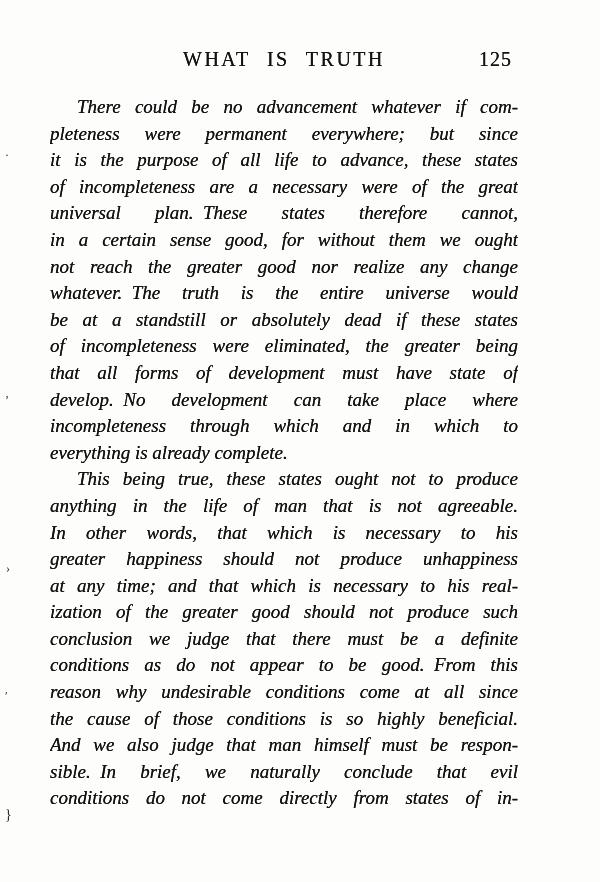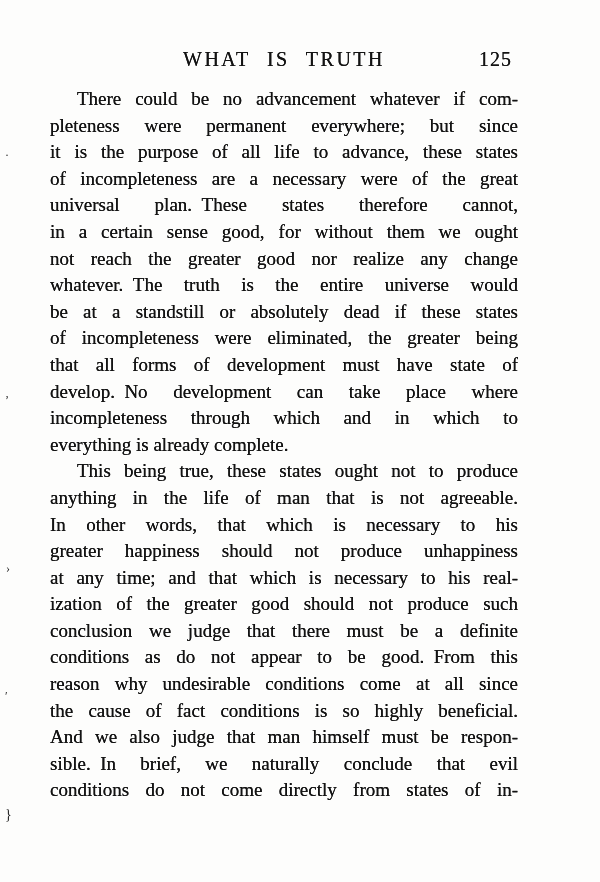--- a/index.html
+++ b/index.html
@@ -18,21 +18,21 @@
   }
   .content {
     position: absolute;
     left: 50px;
     top: 48px;
     width: 468px;
   }
   .page-header {
     position: relative;
     height: 26px;
-    margin-bottom: 12px;
+    margin-bottom: 20px;
   }
   .page-title {
     position: absolute;
     left: 0;
     right: 0;
     text-align: center;
     font-size: 20px;
     letter-spacing: 2.5px;
     word-spacing: 9px;
     white-space: nowrap;
@@ -43,20 +43,21 @@
     right: 6px;
     top: 0;
     font-size: 20px;
     letter-spacing: 1px;
     text-shadow: 0 0 0.35px currentColor;
     text-align: right;
   }
   .page-body {
     font-size: 19px;
     text-shadow: 0 0 0.35px currentColor;
+    font-style: italic;
   }
   .line {
     line-height: 26.6px;
     height: 26.6px;
     text-align: justify;
     text-align-last: justify;
     white-space: normal;
     overflow: hidden;
   }
   .line.indent {
@@ -105,20 +106,20 @@
         <div class="line no-just">everything is already complete.</div>
         <div class="line indent">This being true, these states ought not to produce</div>
         <div class="line">anything in the life of man that is not agreeable.</div>
         <div class="line">In other words, that which is necessary to his</div>
         <div class="line">greater happiness should not produce unhappiness</div>
         <div class="line">at any time; and that which is necessary to his real-</div>
         <div class="line">ization of the greater good should not produce such</div>
         <div class="line">conclusion we judge that there must be a definite</div>
         <div class="line">conditions as do not appear to be good. From this</div>
         <div class="line">reason why undesirable conditions come at all since</div>
-        <div class="line">the cause of fact conditions is so highly beneficial.</div>
+        <div class="line">the cause of those conditions is so highly beneficial.</div>
         <div class="line">And we also judge that man himself must be respon-</div>
         <div class="line">sible. In brief, we naturally conclude that evil</div>
         <div class="line">conditions do not come directly from states of in-</div>
       </div>
   </div>
 
 </div>
 
 </body></html>

